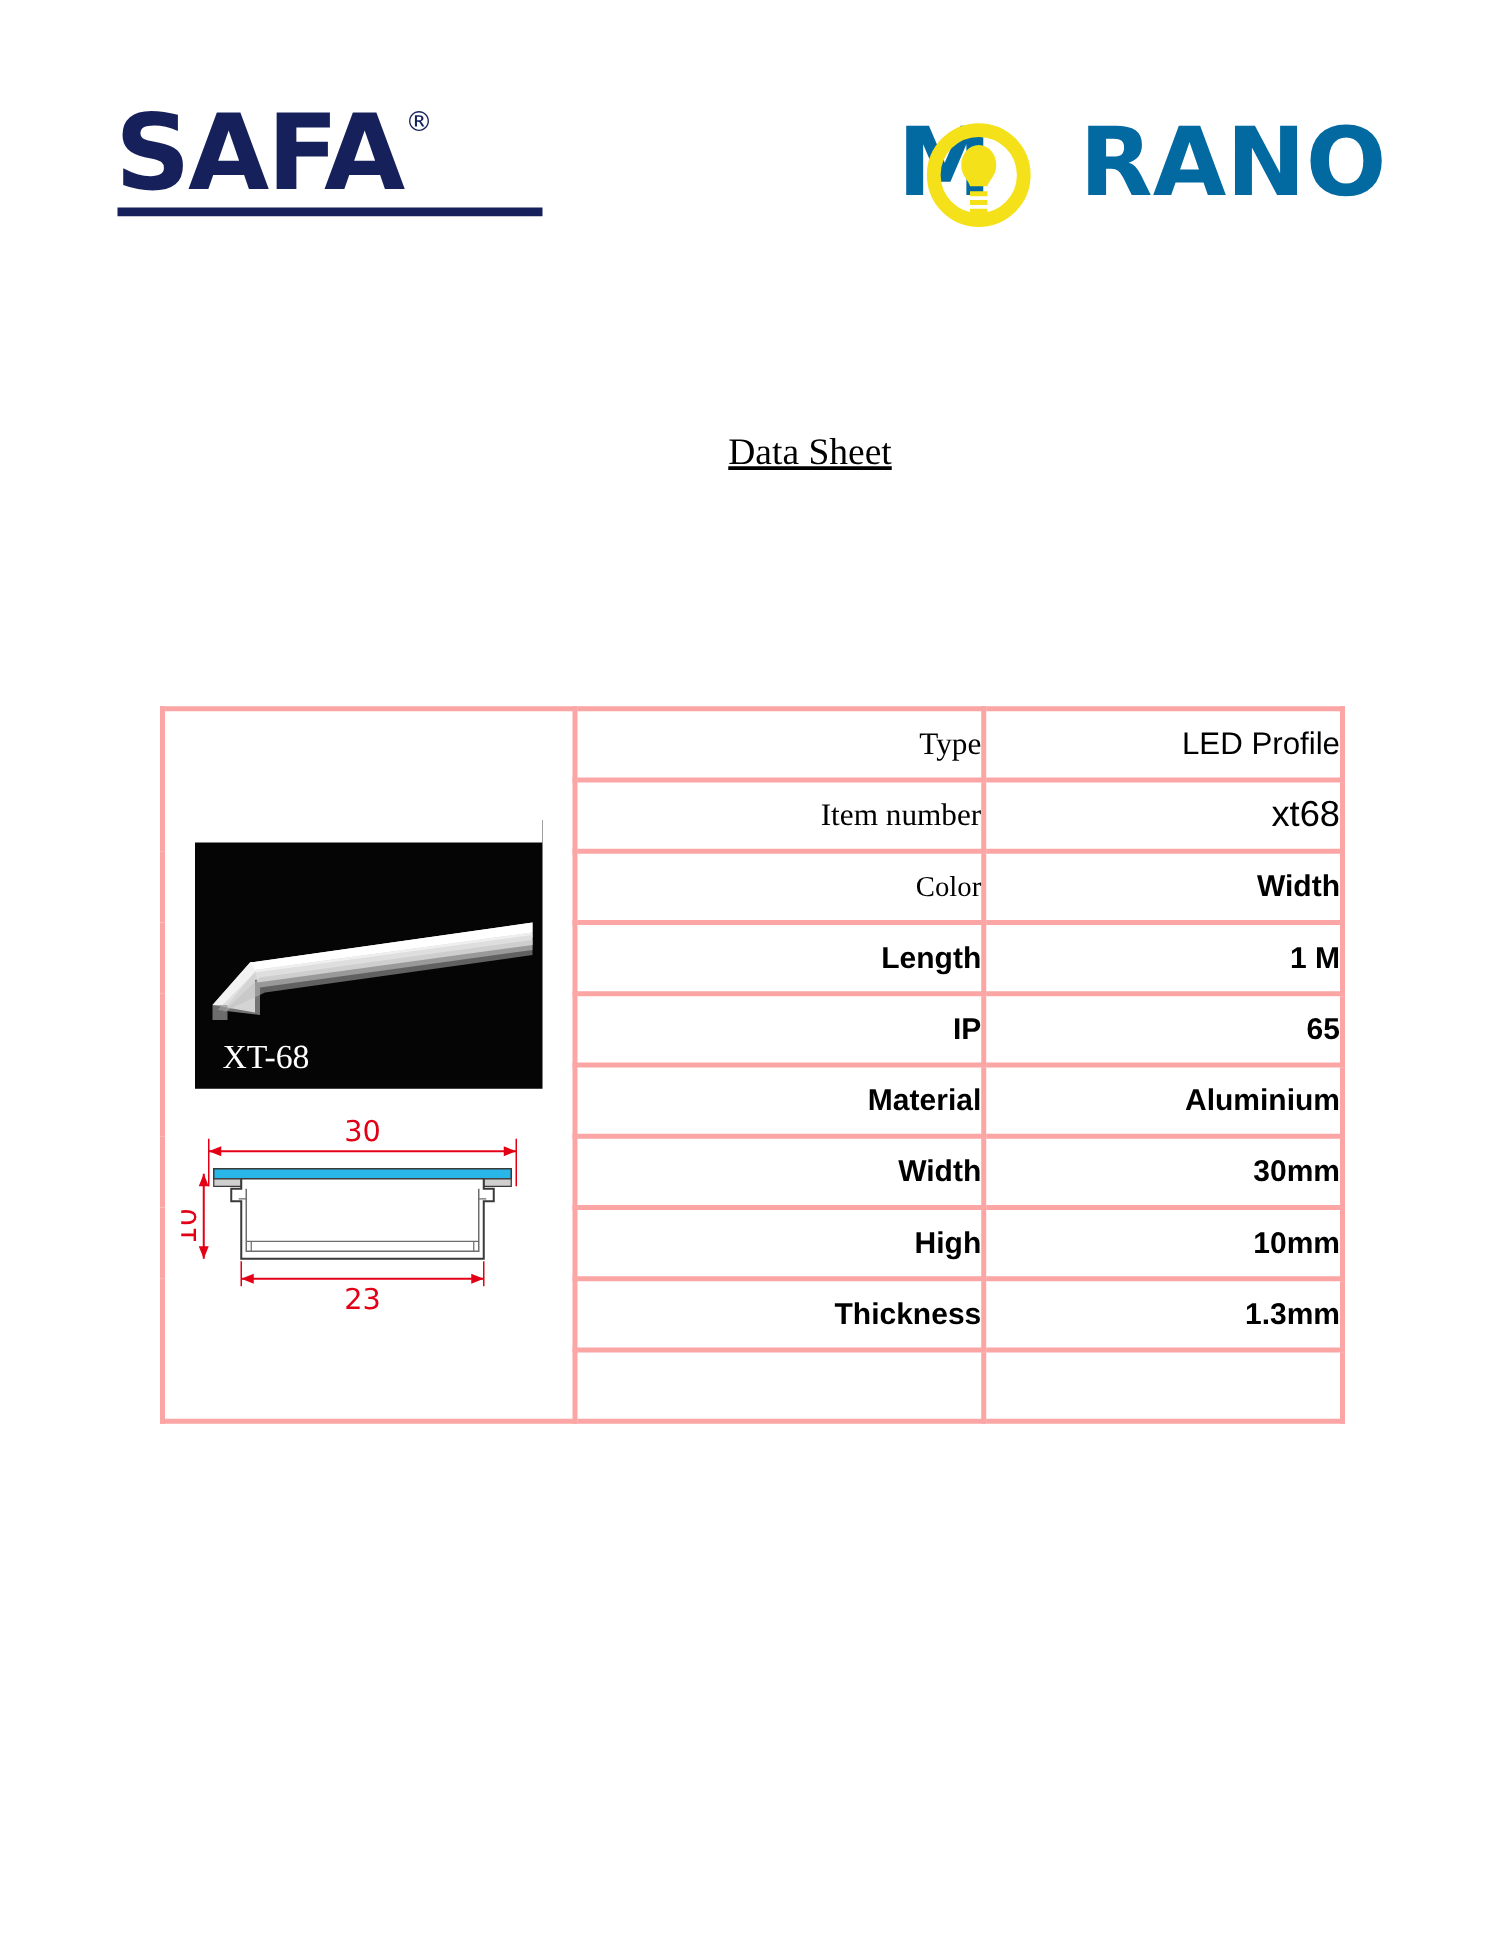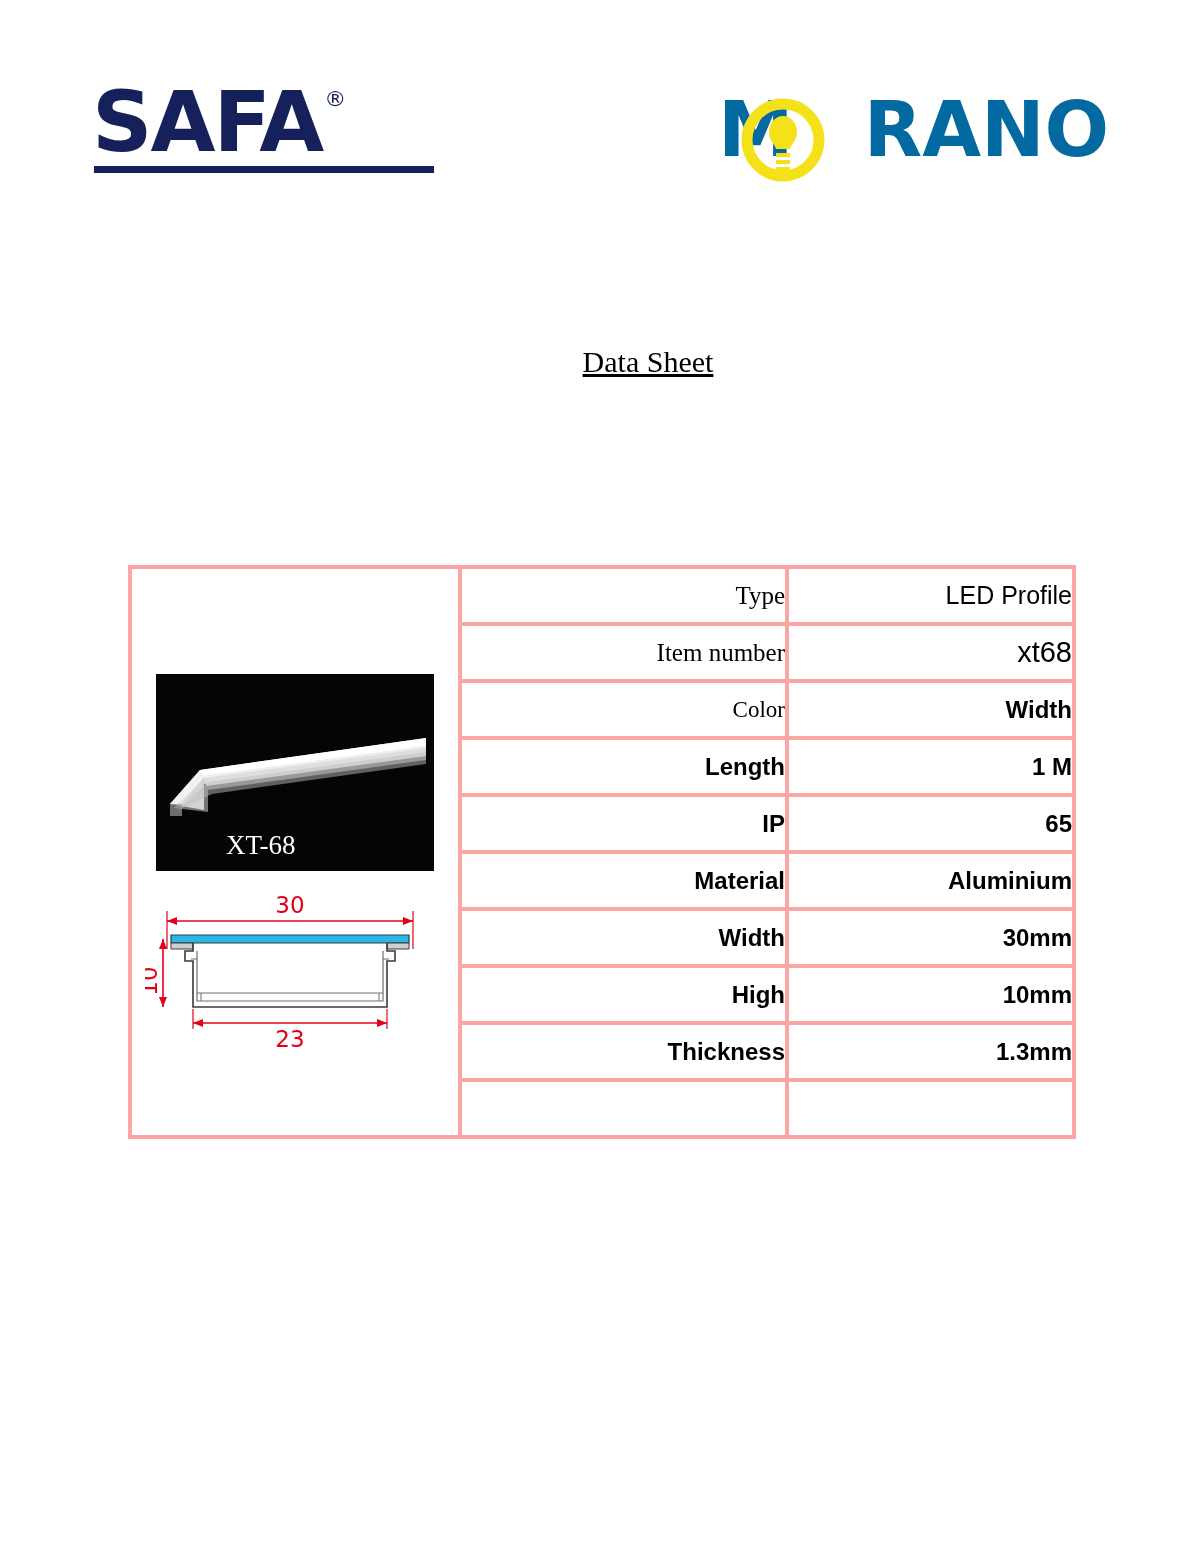--- a/index.html
+++ b/index.html
@@ -164,21 +164,20 @@
     width: 266px;
     height: 95px;
   }
   .photo-label {
     position: absolute;
     left: 22px;
     bottom: 10px;
     color: #ffffff;
     font-family: "Liberation Serif", serif;
     font-size: 27px;
-    margin-left: 48px;
   }
 
   
   .drawing-wrap {
     position: relative;
     width: 300px;
     height: 190px;
     margin: 18px auto 25px auto;
   }
   .drawing-svg { display: block; }

